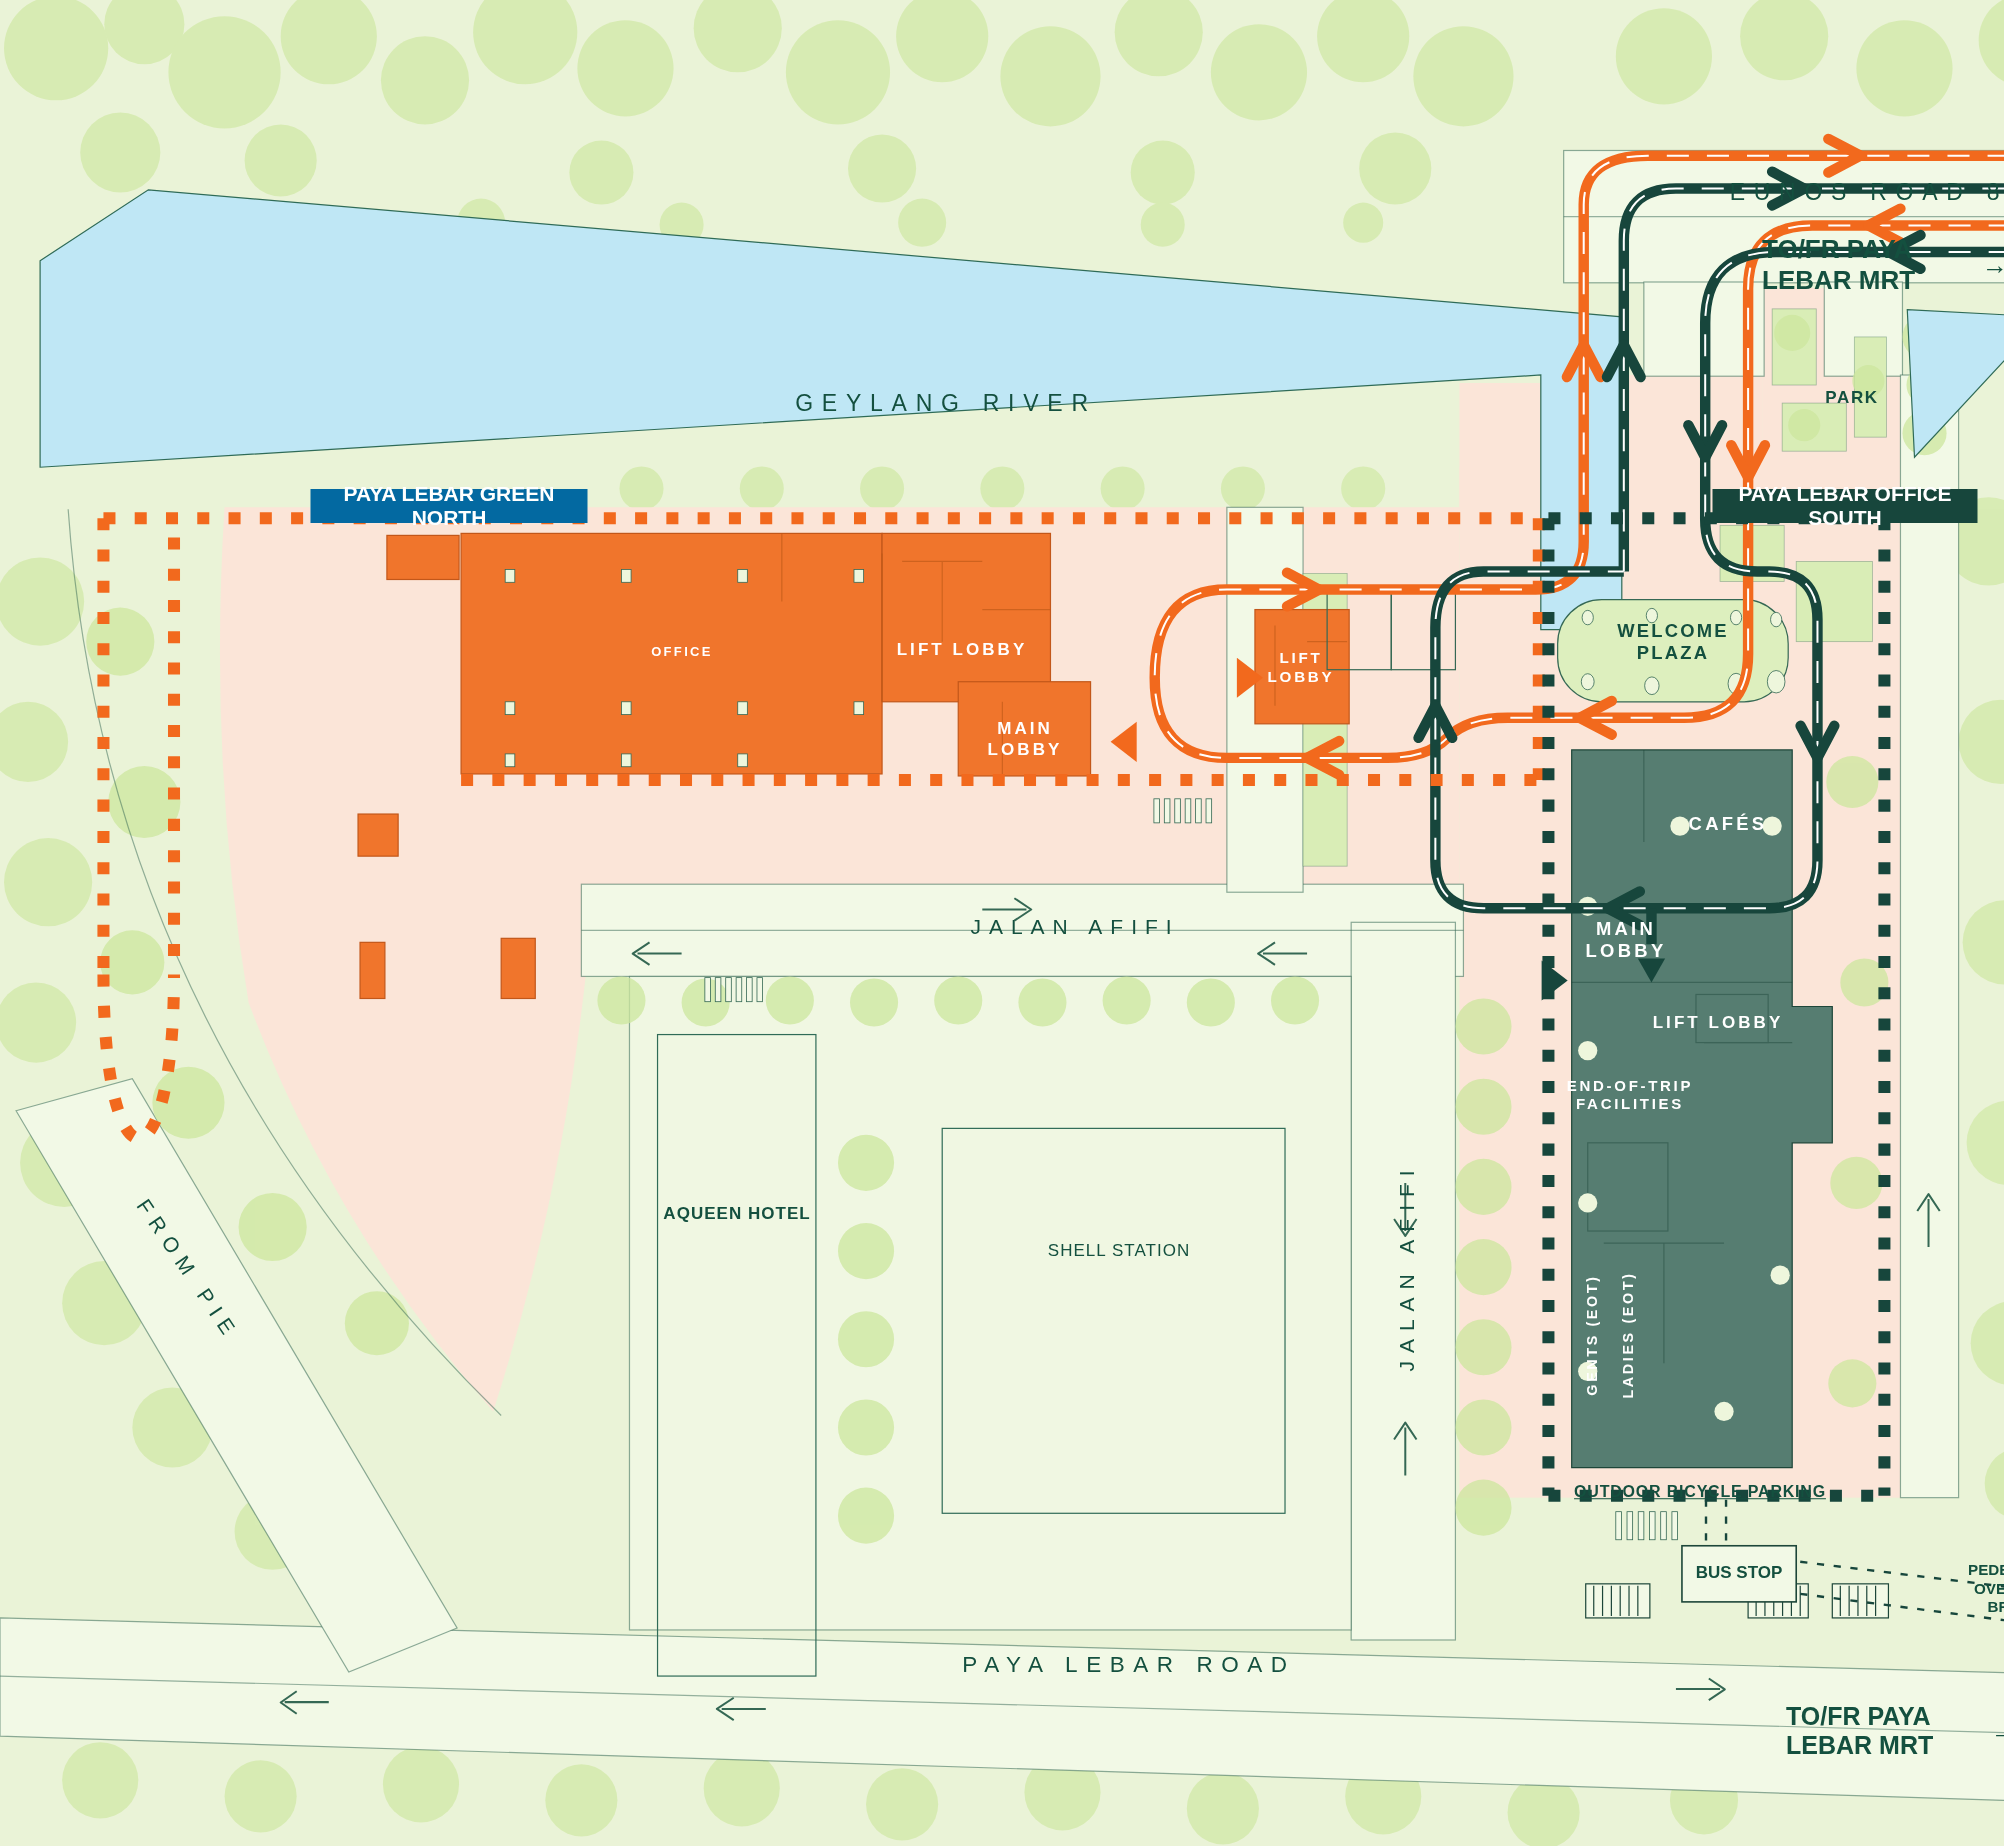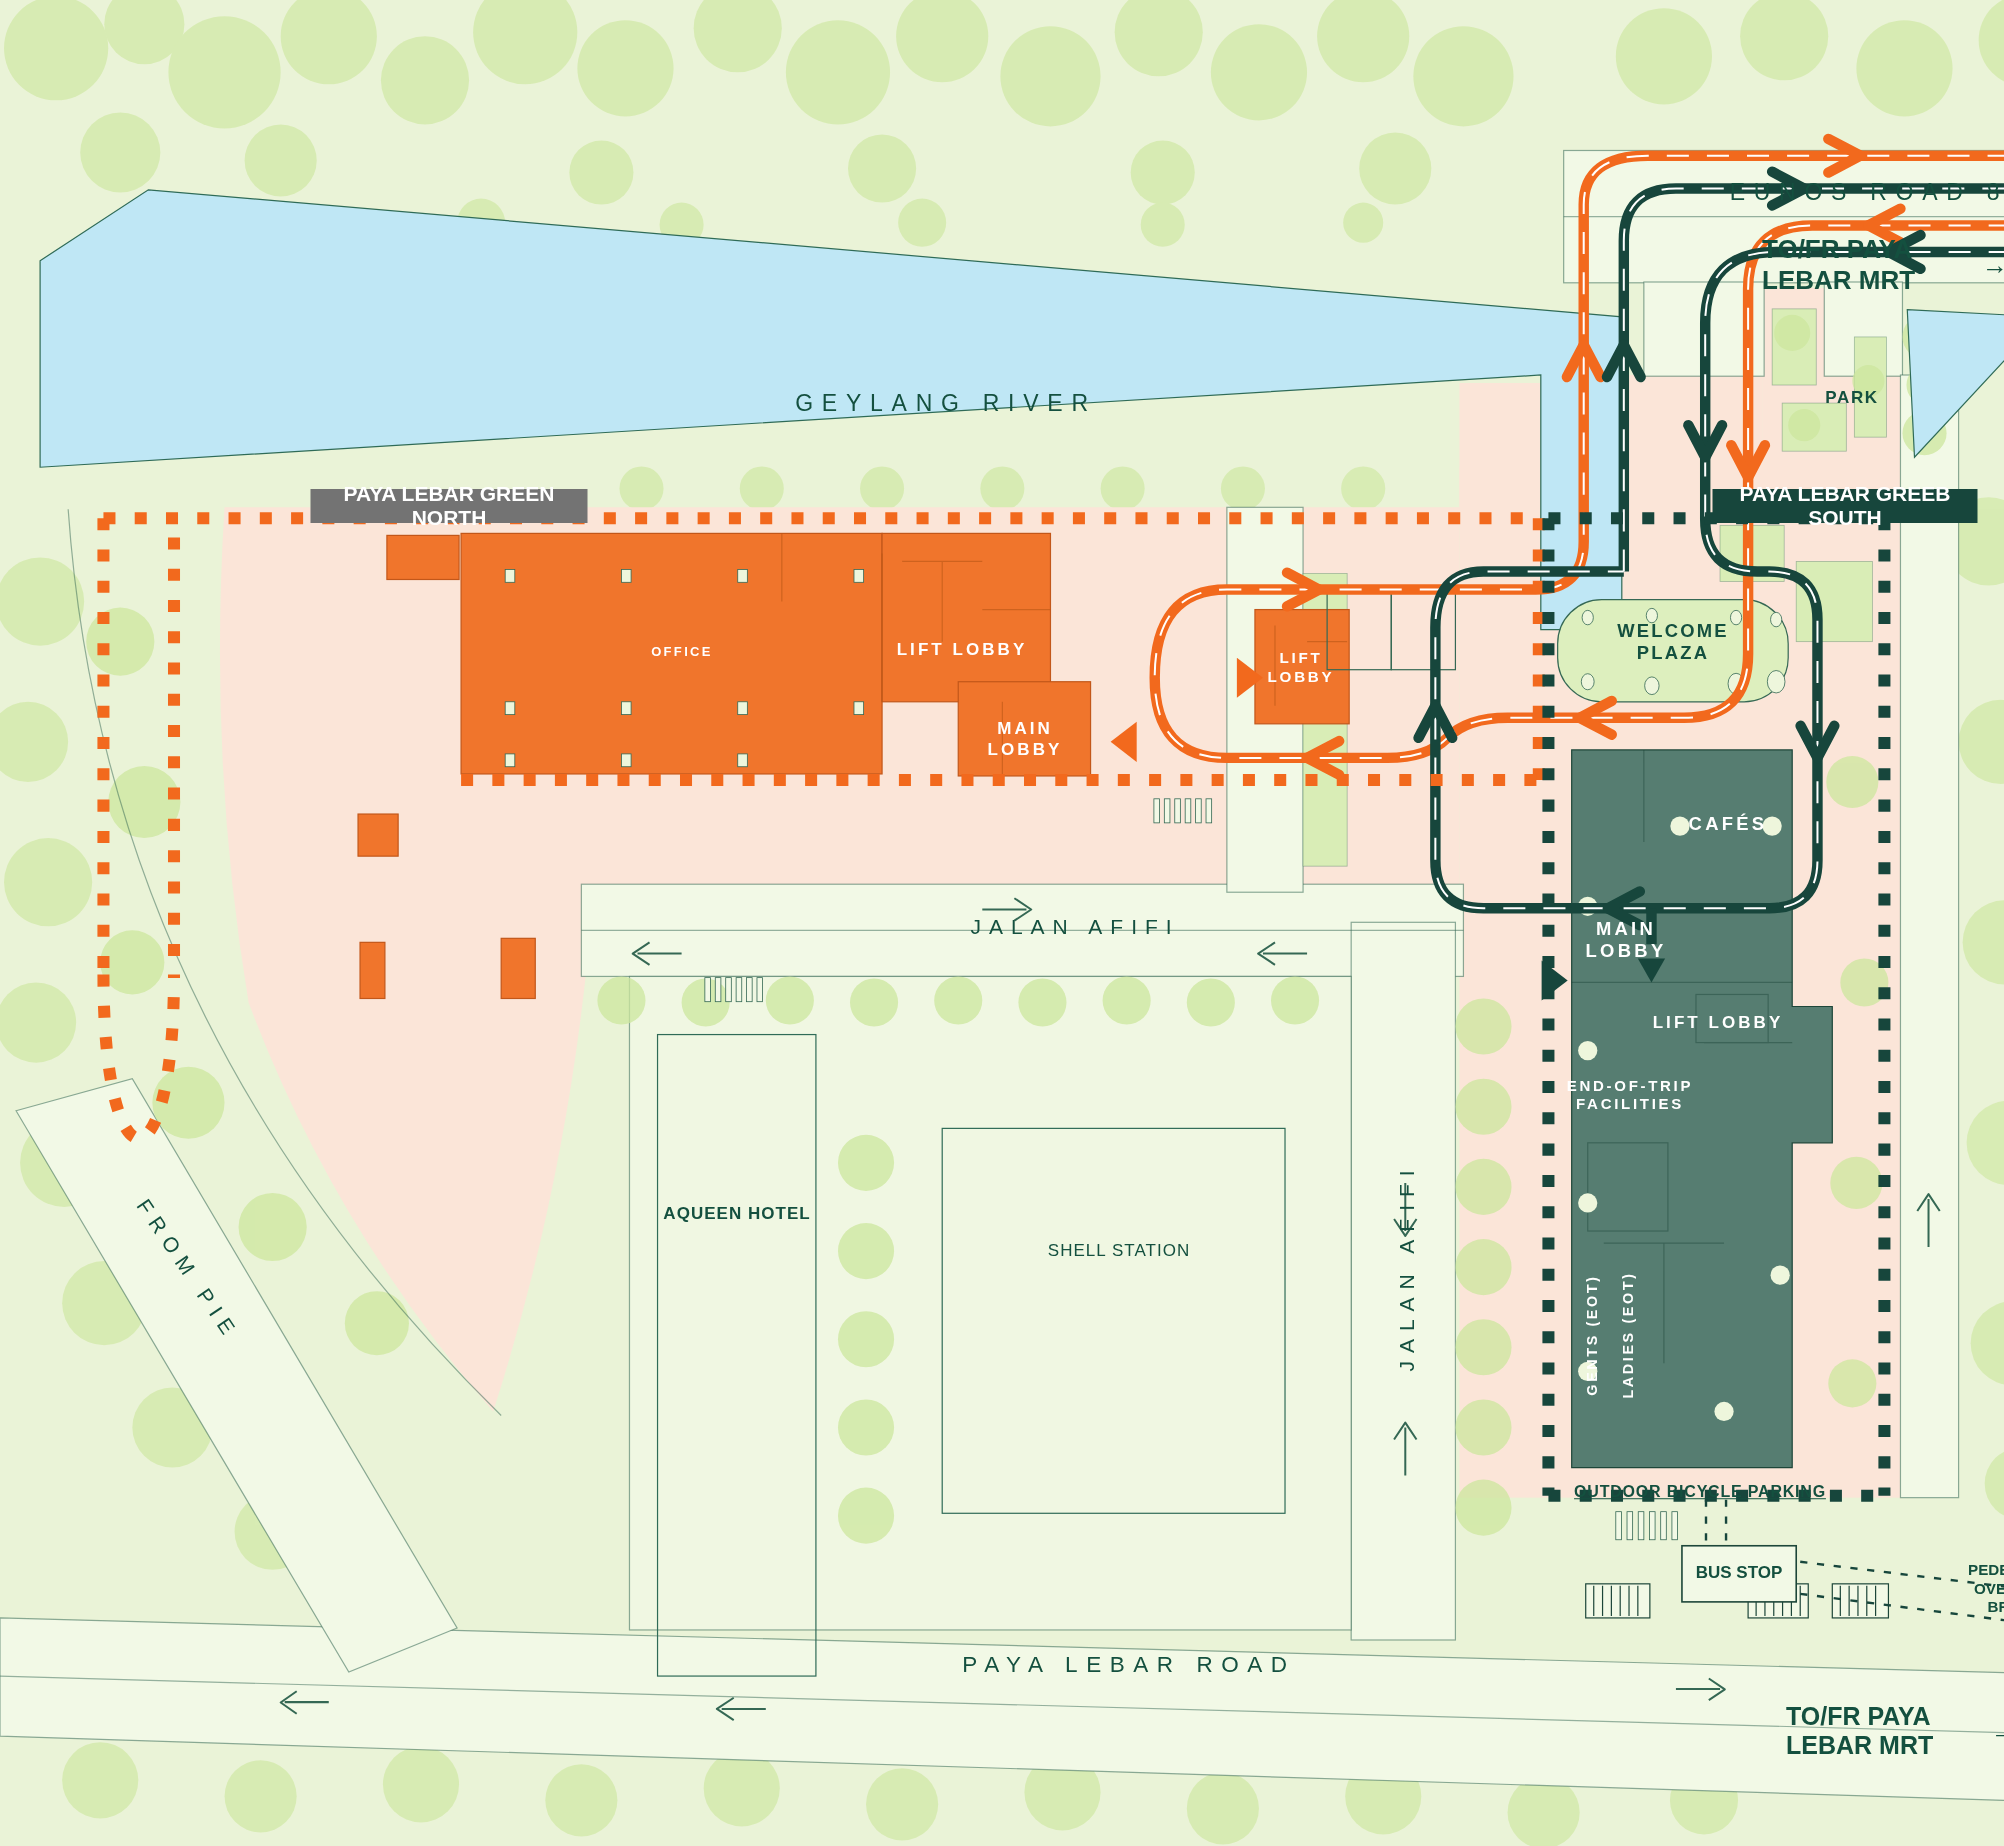--- a/index.html
+++ b/index.html
@@ -10,21 +10,21 @@
        text-align:center;line-height:1.22;}
   .thin{font-weight:400;letter-spacing:.38em;}
   .med{font-weight:600;letter-spacing:.18em;}
   .bold{font-weight:700;}
   .white{color:#ffffff;}
   .wrap{white-space:normal;}
   .rot-neg90{transform:translate(-50%,-50%) rotate(-90deg);}
   .rot-pie{transform:translate(-50%,-50%) rotate(56deg);}
   .badge{position:absolute;transform:translate(-50%,-50%);color:#fff;font-weight:700;
          text-align:center;display:flex;flex-direction:column;justify-content:center;align-items:center;}
-  .badge-orange{background:#737373;}
+  .badge-orange{background:#0369a1;}
   .badge-dark{background:#17463c;}
   .mrt{display:flex;align-items:center;gap:10.4px;font-weight:700;color:#14503f;}
 </style>
 </head>
 <body>
 
 <div id="map">
 
 <svg width="2131" height="1847" viewBox="0 0 5315 4606">
 
@@ -383,21 +383,21 @@
 
 <div class="lbl thin" style="left:946px;top:403px;font-size:23px;">GEYLANG RIVER</div>
 
 <div class="lbl bold" style="left:1852px;top:398px;font-size:17px;letter-spacing:.1em;">PARK</div>
 
 <div class="badge badge-orange" style="left:449px;top:506px;width:277px;height:34px;font-size:21px;">
   <span>PAYA LEBAR GREEN NORTH</span>
 </div>
 
 <div class="badge badge-dark" style="left:1845px;top:506px;width:265px;height:34px;font-size:21px;">
-  <span>PAYA LEBAR GREEB SOUTH</span>
+  <span>PAYA LEBAR OFFICE SOUTH</span>
 </div>
 
 <div class="lbl med white" style="left:682px;top:652px;font-size:13px;">OFFICE</div>
 
 <div class="lbl med white" style="left:962px;top:650px;font-size:17px;">LIFT LOBBY</div>
 
 <div class="lbl med white wrap" style="left:1025px;top:740px;font-size:17px;width:96px;">MAIN LOBBY</div>
 
 <div class="lbl med white wrap" style="left:1301px;top:668px;font-size:15.2px;width:68px;">LIFT LOBBY</div>
 

